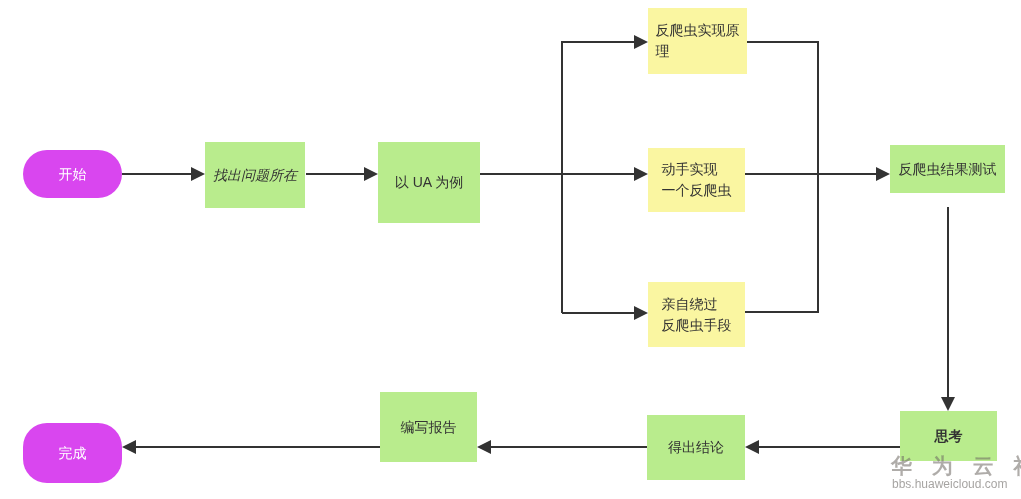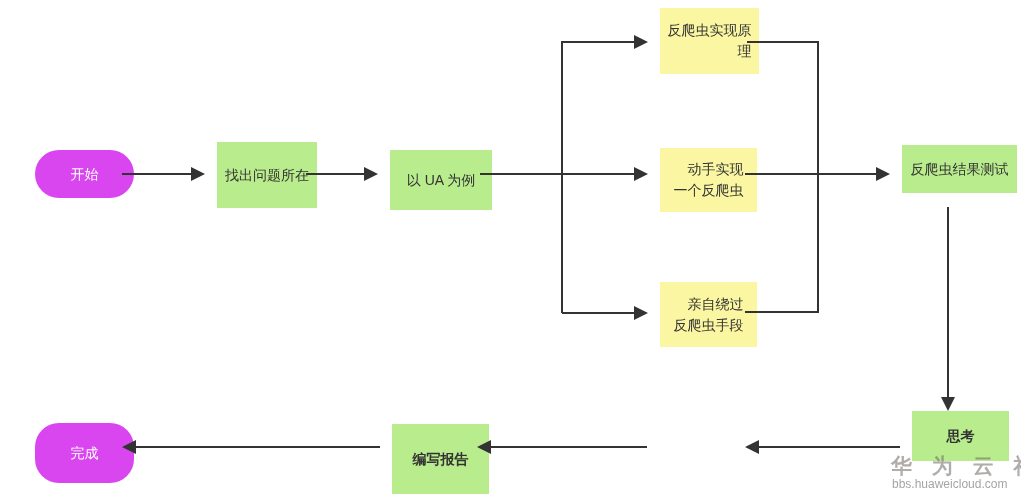--- a/index.html
+++ b/index.html
@@ -6,25 +6,24 @@
   .canvas{
     position:relative;
     width:1021px;height:499px;
     background:#ffffff;
     font-family:"Liberation Sans","DejaVu Sans",sans-serif;
     overflow:hidden;
   }
   .node{
     position:absolute;
     display:flex;align-items:center;justify-content:center;
-    text-align:right;
+    text-align:left;
     font-size:14px;line-height:1.5;color:#333333;
     white-space:pre-line;
     box-sizing:border-box;
-    margin-left:12px;
   }
   .node.green{background:#b9ec8d;}
   .node.yellow{background:#faf6a1;}
   .node.pill{background:#d946ef;color:#ffffff;border-radius:24px;}
   .line{position:absolute;background:#333333;}
   .hline{height:2px;}
   .vline{width:2px;}
   .tri{position:absolute;width:0;height:0;}
   .tri.right{border-top:7px solid transparent;border-bottom:7px solid transparent;border-left:14px solid #333333;}
   .tri.left{border-top:7px solid transparent;border-bottom:7px solid transparent;border-right:14px solid #333333;}
@@ -41,39 +40,40 @@
     white-space:nowrap;
   }
 </style>
 </head>
 <body>
 
 <div class="canvas">
 
   <div class="node pill" style="left:23px;top:150px;width:99px;height:48px;">开始</div>
 
-  <div class="node green" style="left:205px;top:142px;width:100px;height:66px;">找出问题所在</div>
+  <div class="node green" style="left:205px;top:142px;width:100px;height:66px;font-style:italic;">找出问题所在</div>
 
-  <div class="node green" style="left:378px;top:150px;width:102px;height:60px;">以 UA 为例</div>
+  <div class="node green" style="left:378px;top:142px;width:102px;height:81px;">以 UA 为例</div>
 
   <div class="node yellow" style="left:648px;top:8px;width:99px;height:66px;">反爬虫实现原
 理</div>
 
   <div class="node yellow" style="left:648px;top:148px;width:97px;height:64px;">动手实现
 一个反爬虫</div>
 
   <div class="node yellow" style="left:648px;top:282px;width:97px;height:65px;">亲自绕过
 反爬虫手段</div>
 
   <div class="node green" style="left:890px;top:145px;width:115px;height:48px;">反爬虫结果测试</div>
 
   <div class="node green" style="left:900px;top:411px;width:97px;height:50px;font-weight:bold;">思考</div>
 
+  <div class="node green" style="left:647px;top:415px;width:98px;height:65px;">得出结论</div>
 
-  <div class="node green" style="left:380px;top:424px;width:97px;height:70px;font-weight:bold;">编写报告</div>
+  <div class="node green" style="left:380px;top:392px;width:97px;height:70px;">编写报告</div>
 
   <div class="node pill" style="left:23px;top:423px;width:99px;height:60px;">完成</div>
 
   <div class="line hline" style="left:122px;top:173px;width:69px;"></div>
   <div class="tri right" style="left:191px;top:167px;"></div>
 
   <div class="line hline" style="left:306px;top:173px;width:58px;"></div>
   <div class="tri right" style="left:364px;top:167px;"></div>
 
   <div class="line hline" style="left:480px;top:173px;width:154px;"></div>

